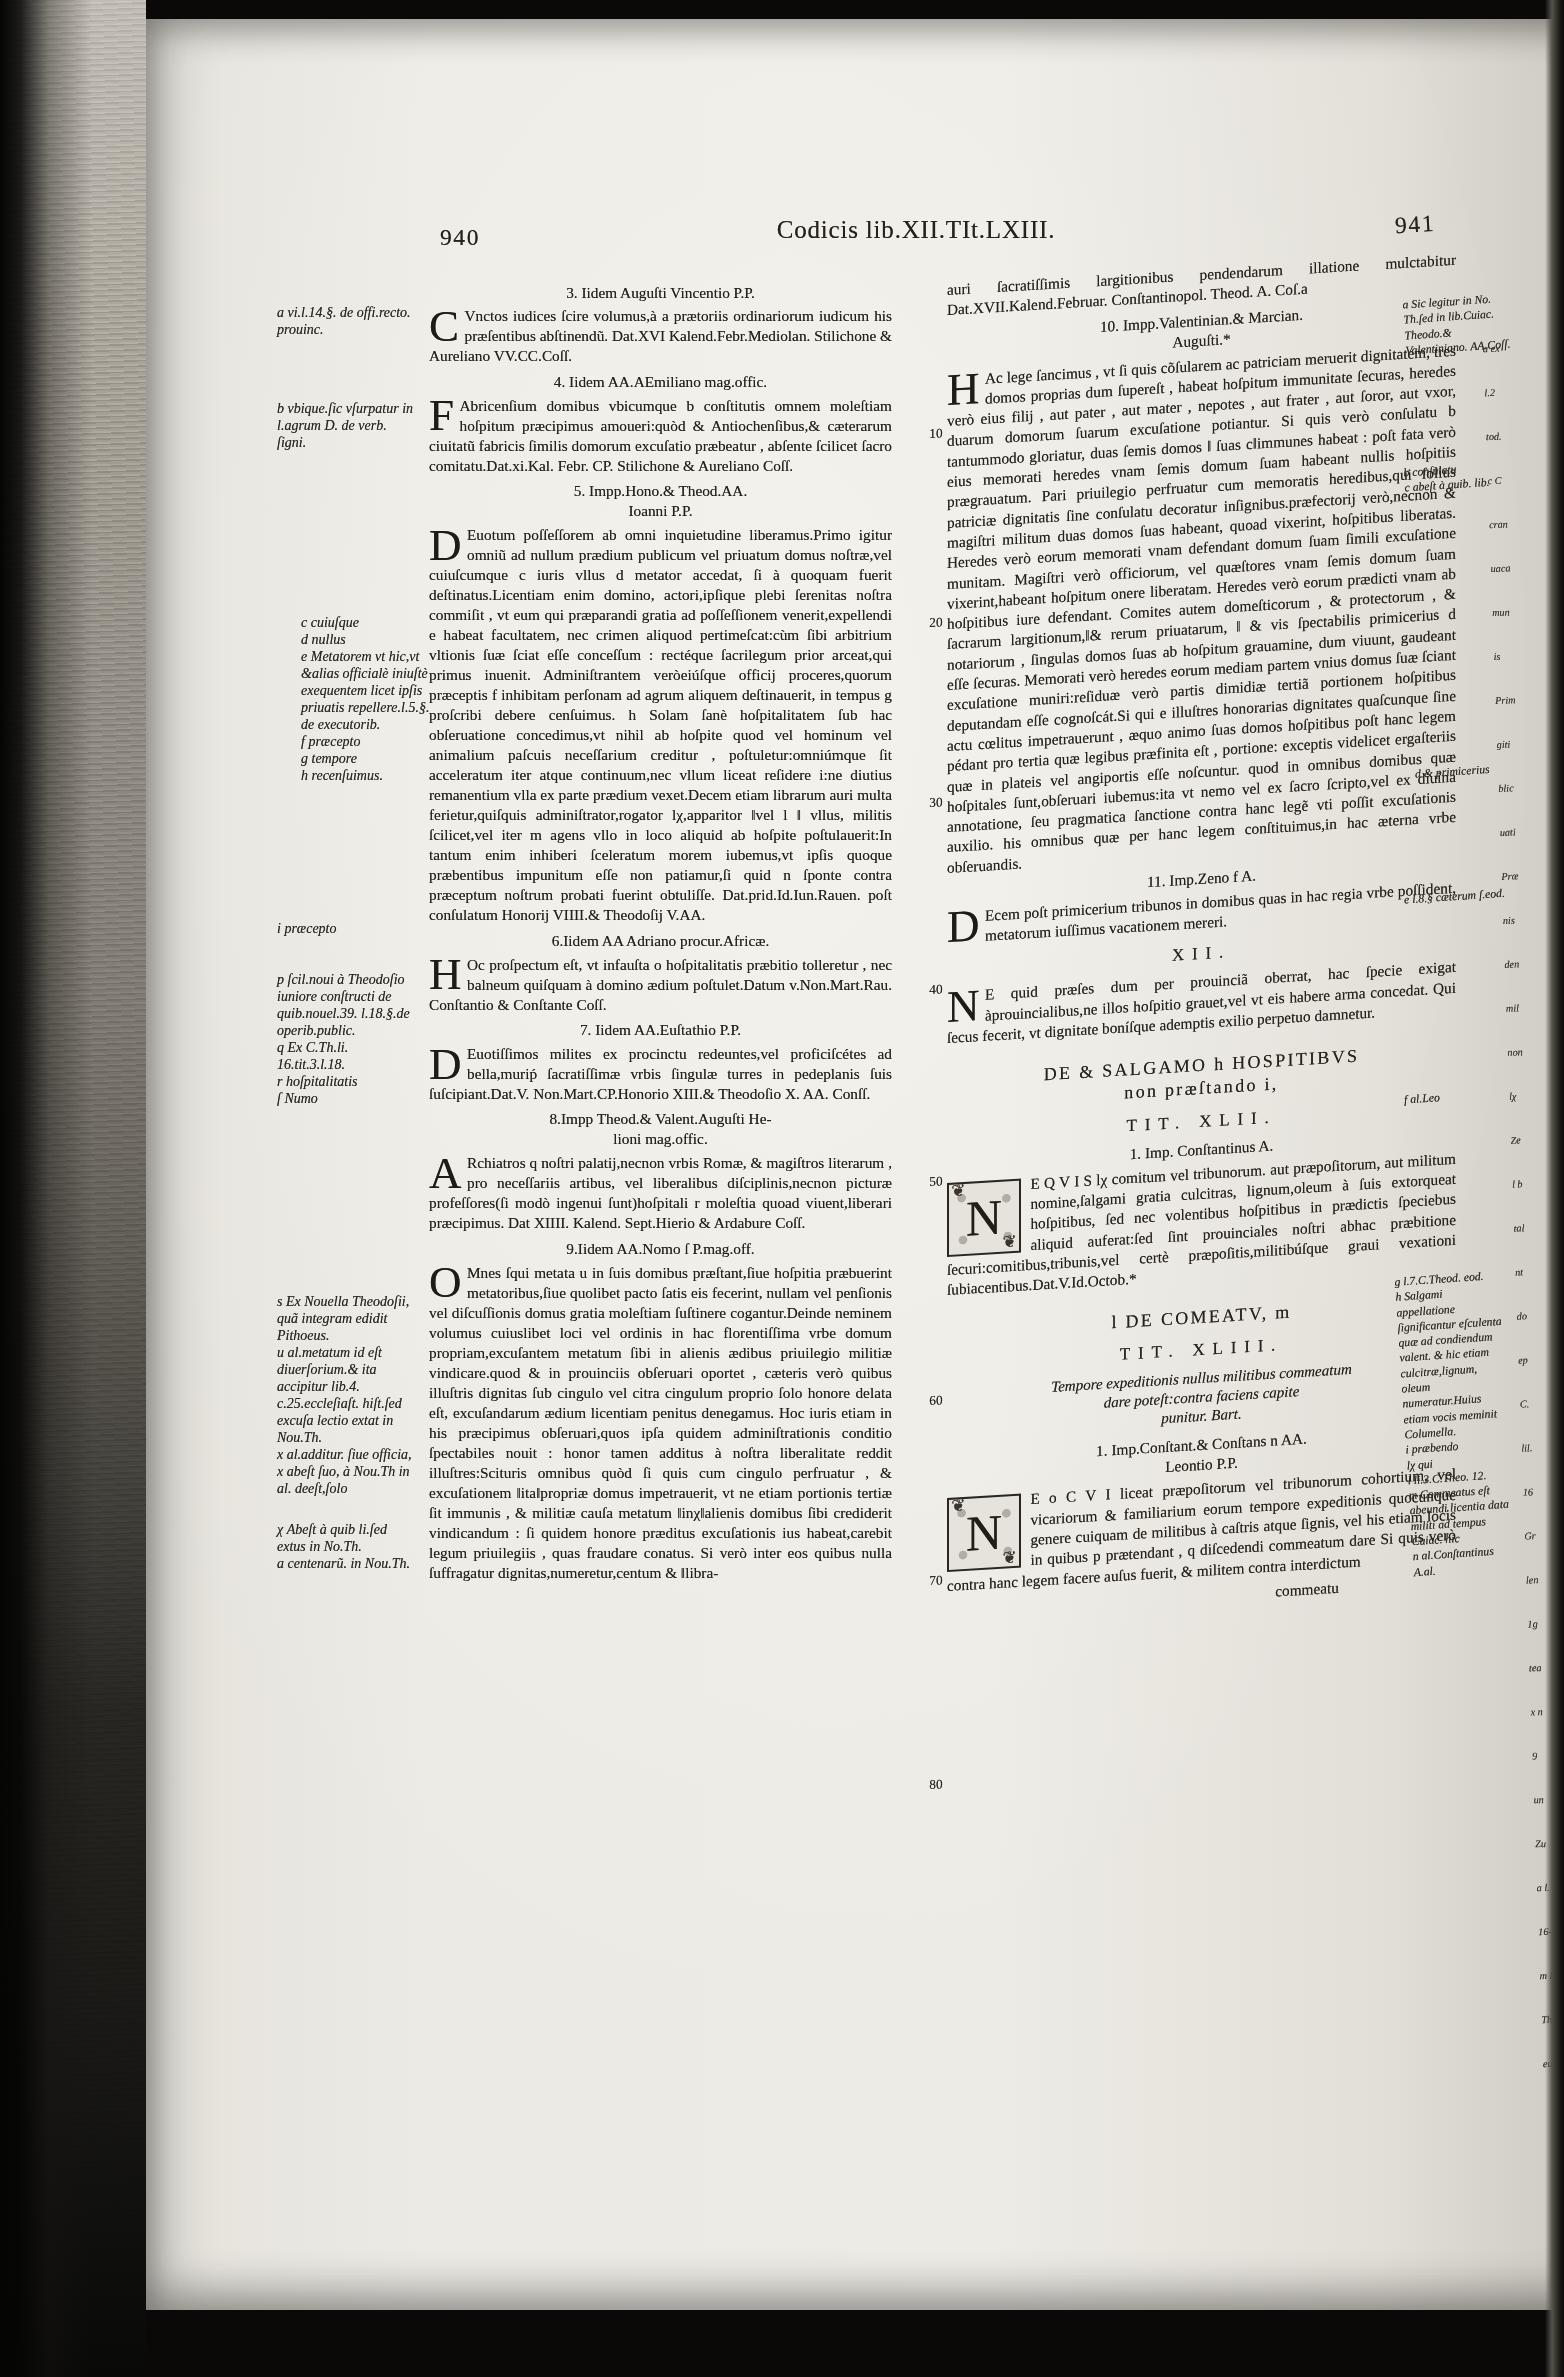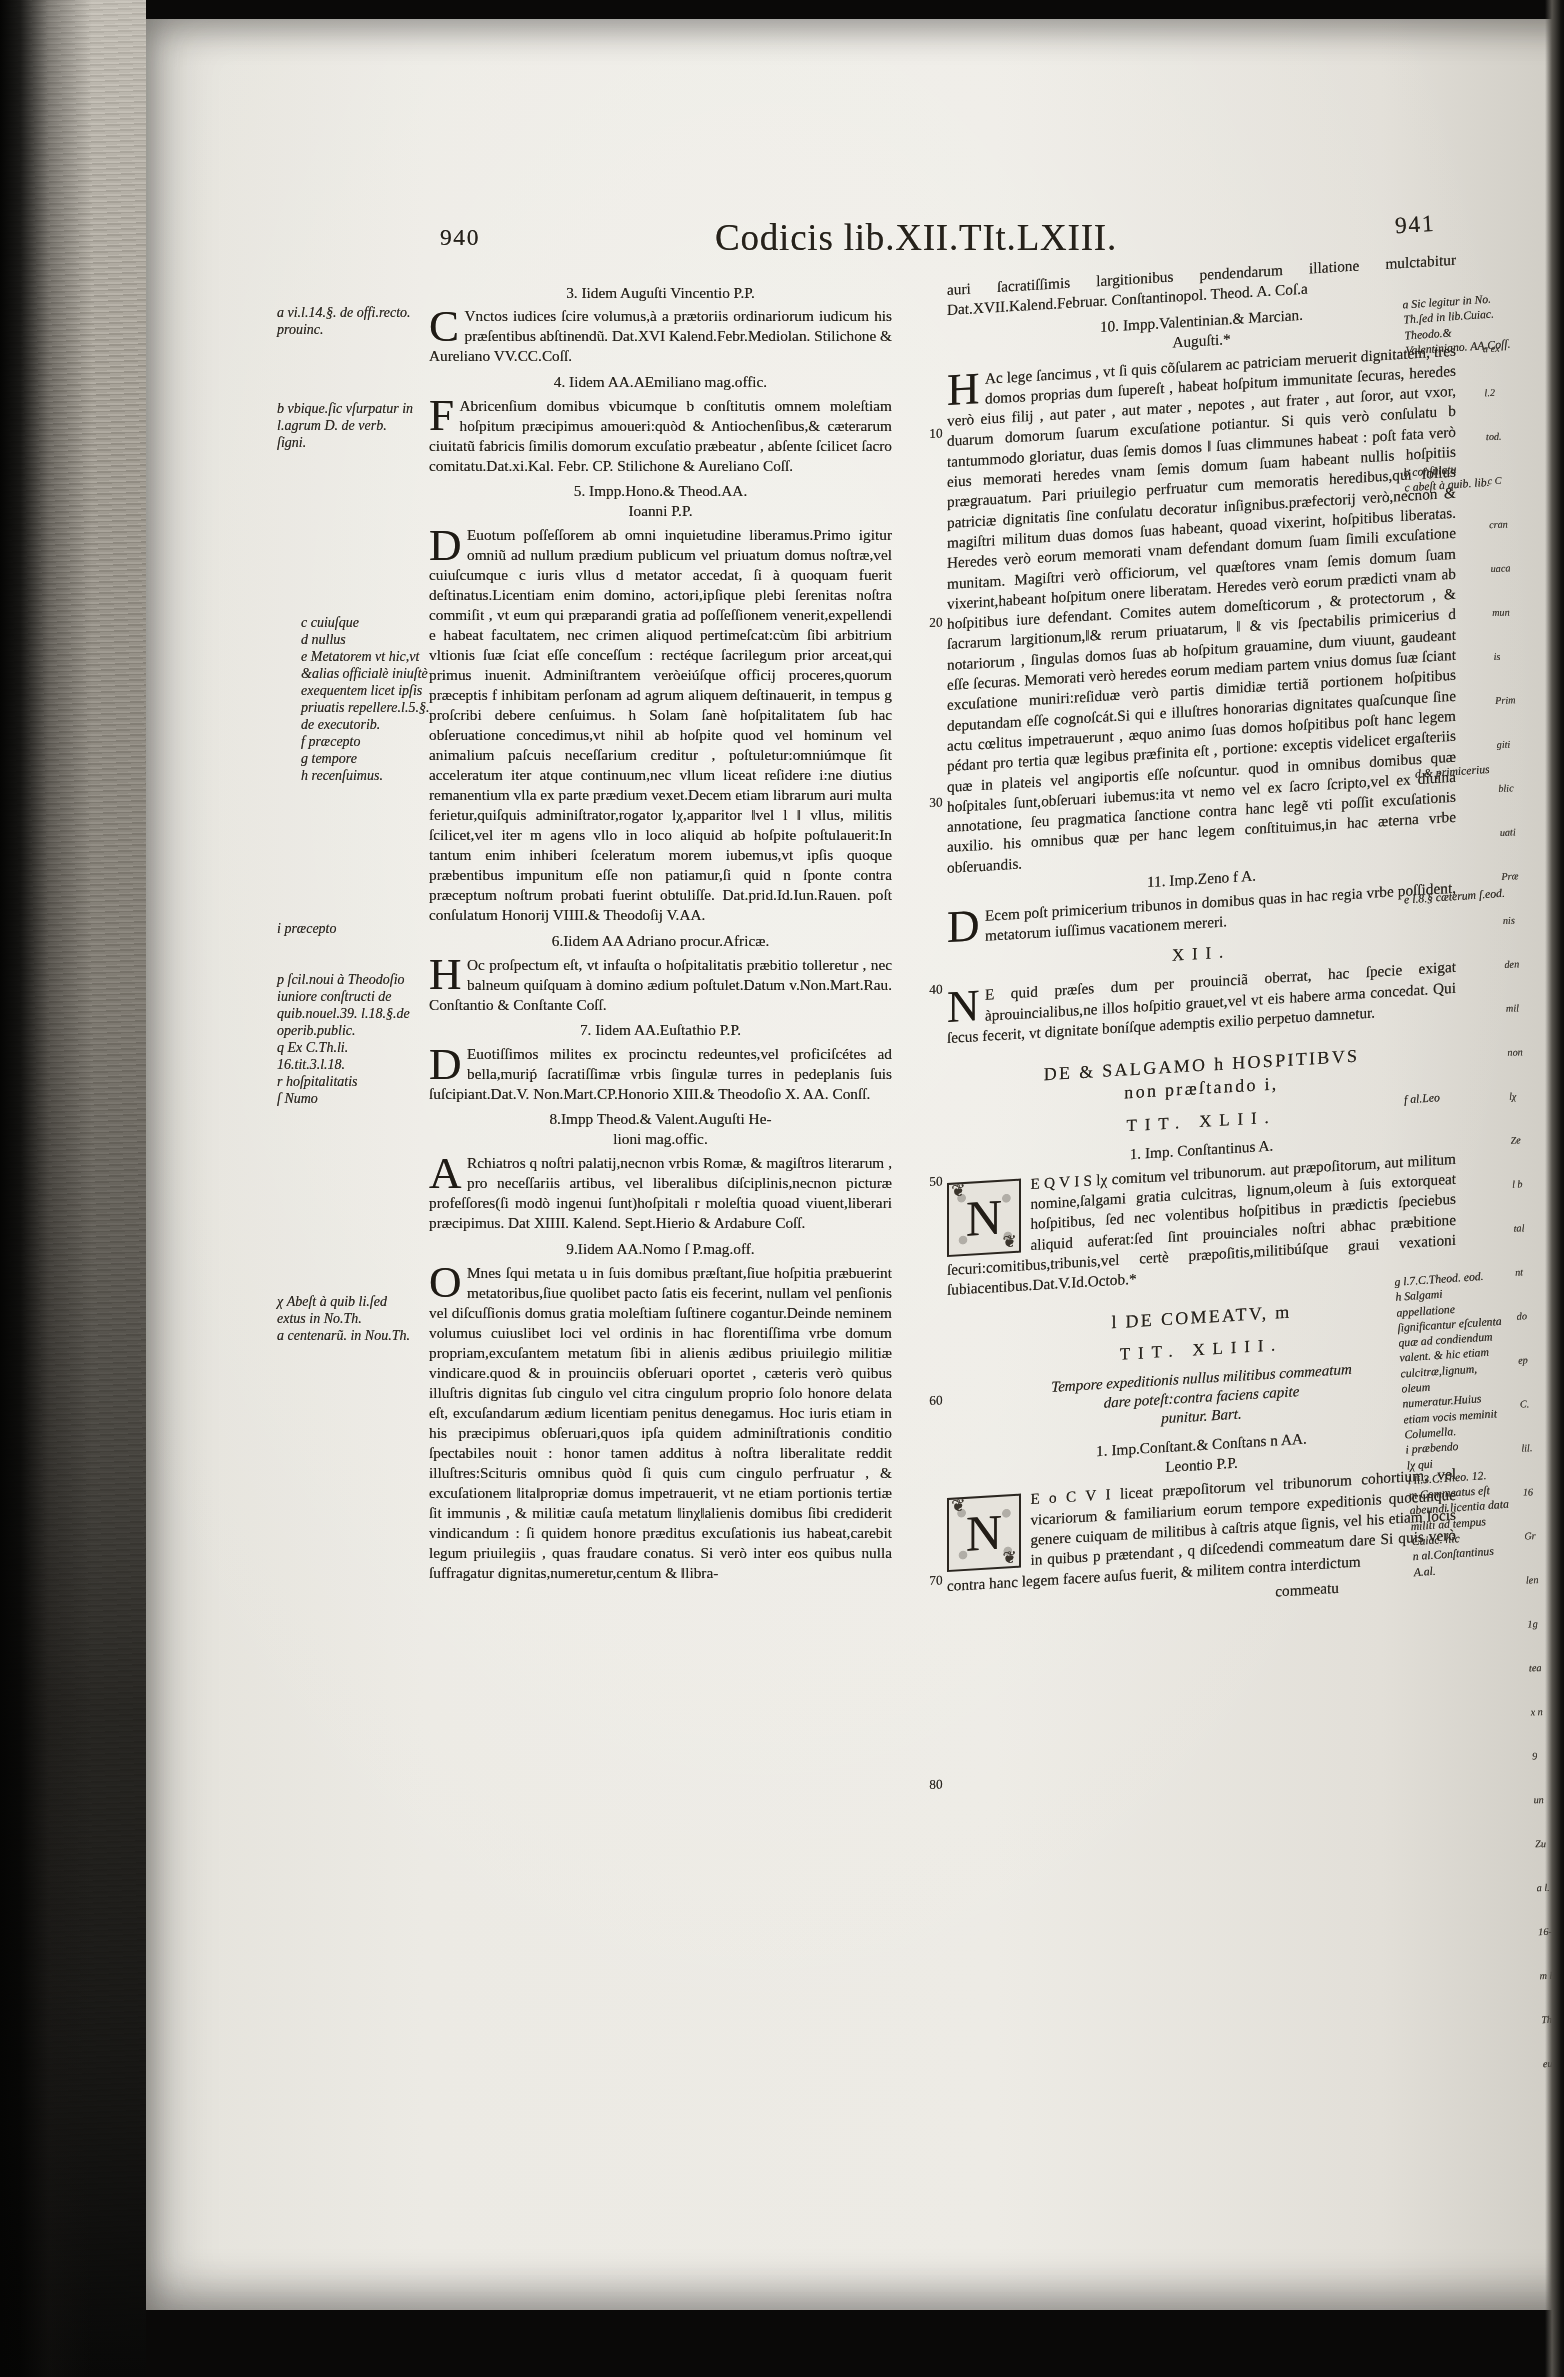--- a/index.html
+++ b/index.html
@@ -36,21 +36,21 @@
     position:absolute;right:0;top:0;width:20.3px;height:100%;
     background:linear-gradient(90deg,rgba(0,0,0,0),#55524c 35%,#14130ف 80%,#0b0a09 100%);
     background:linear-gradient(90deg,rgba(0,0,0,0),#55524c 35%,#141310 80%,#0b0a09 100%);
   }
 
   .folio{position:absolute;font-size:23.5px;letter-spacing:1.6px;}
   .folio-left{left:294px;top:205px;}
   .folio-right{left:1249px;top:192px;transform:rotate(-3.4deg);}
   .running-title{
     position:absolute;left:469px;top:197px;width:602px;text-align:center;
-    font-size:37px;letter-spacing:0.8px;white-space:nowrap;
+    font-size:25px;letter-spacing:0.8px;white-space:nowrap;
   }
 
   
   .left-margin{position:absolute;left:131px;top:0;width:142px;height:100%;}
   .left-margin .note{
     position:absolute;left:0;width:139px;font-style:italic;font-size:14px;line-height:17px;
     white-space:pre-line;color:#2c2822;
   }
   .left-margin .note:nth-child(1){top:285px;}
   .left-margin .note:nth-child(2){top:381px;}
@@ -144,20 +144,24 @@
 d nullus
 e Metatorem vt hic,vt &amp;alias officialè iniuſtè exequentem licet ipſis priuatis repellere.l.5.§. de executorib.
 f præcepto
 g tempore
 h recenſuimus.</div>
         <div class="note">i præcepto</div>
         <div class="note">p ſcil.noui à Theodoſio iuniore conſtructi de quib.nouel.39. l.18.§.de operib.public.
 q Ex C.Th.li. 16.tit.3.l.18.
 r hoſpitalitatis
 ſ Numo</div>
+        <div class="note">s Ex Nouella Theodoſii, quã integram edidit Pithoeus.
+u al.metatum id eſt diuerſorium.&amp; ita accipitur lib.4. c.25.eccleſiaſt. hiſt.ſed excuſa lectio extat in Nou.Th.
+x al.additur. ſiue officia,
+x abeſt ſuo, à Nou.Th in al. deeſt,ſolo</div>
         <div class="note">χ Abeſt à quib li.ſed extus in No.Th.
 a centenarũ. in Nou.Th.</div>
       </div>
     <div class="left-col" id="leftCol">
         <div class="blk num-head">3. Iidem Auguſti Vincentio P.P.</div>
         <div class="blk para"><span class="dropcap">C</span>Vnctos iudices ſcire volumus,à a prætoriis ordinariorum iudicum his præſentibus abſtinendũ. Dat.XVI Kalend.Febr.Mediolan. Stilichone &amp; Aureliano VV.CC.Coſſ.</div>
         <div class="blk num-head">4. Iidem AA.AEmiliano mag.offic.</div>
         <div class="blk para"><span class="dropcap">F</span>Abricenſium domibus vbicumque b conſtitutis omnem moleſtiam hoſpitum præcipimus amoueri:quòd &amp; Antiochenſibus,&amp; cæterarum ciuitatũ fabricis ſimilis domorum excuſatio præbeatur , abſente ſcilicet ſacro comitatu.Dat.xi.Kal. Febr. CP. Stilichone &amp; Aureliano Coſſ.</div>
         <div class="blk num-head">5. Impp.Hono.&amp; Theod.AA.
 Ioanni P.P.</div>

